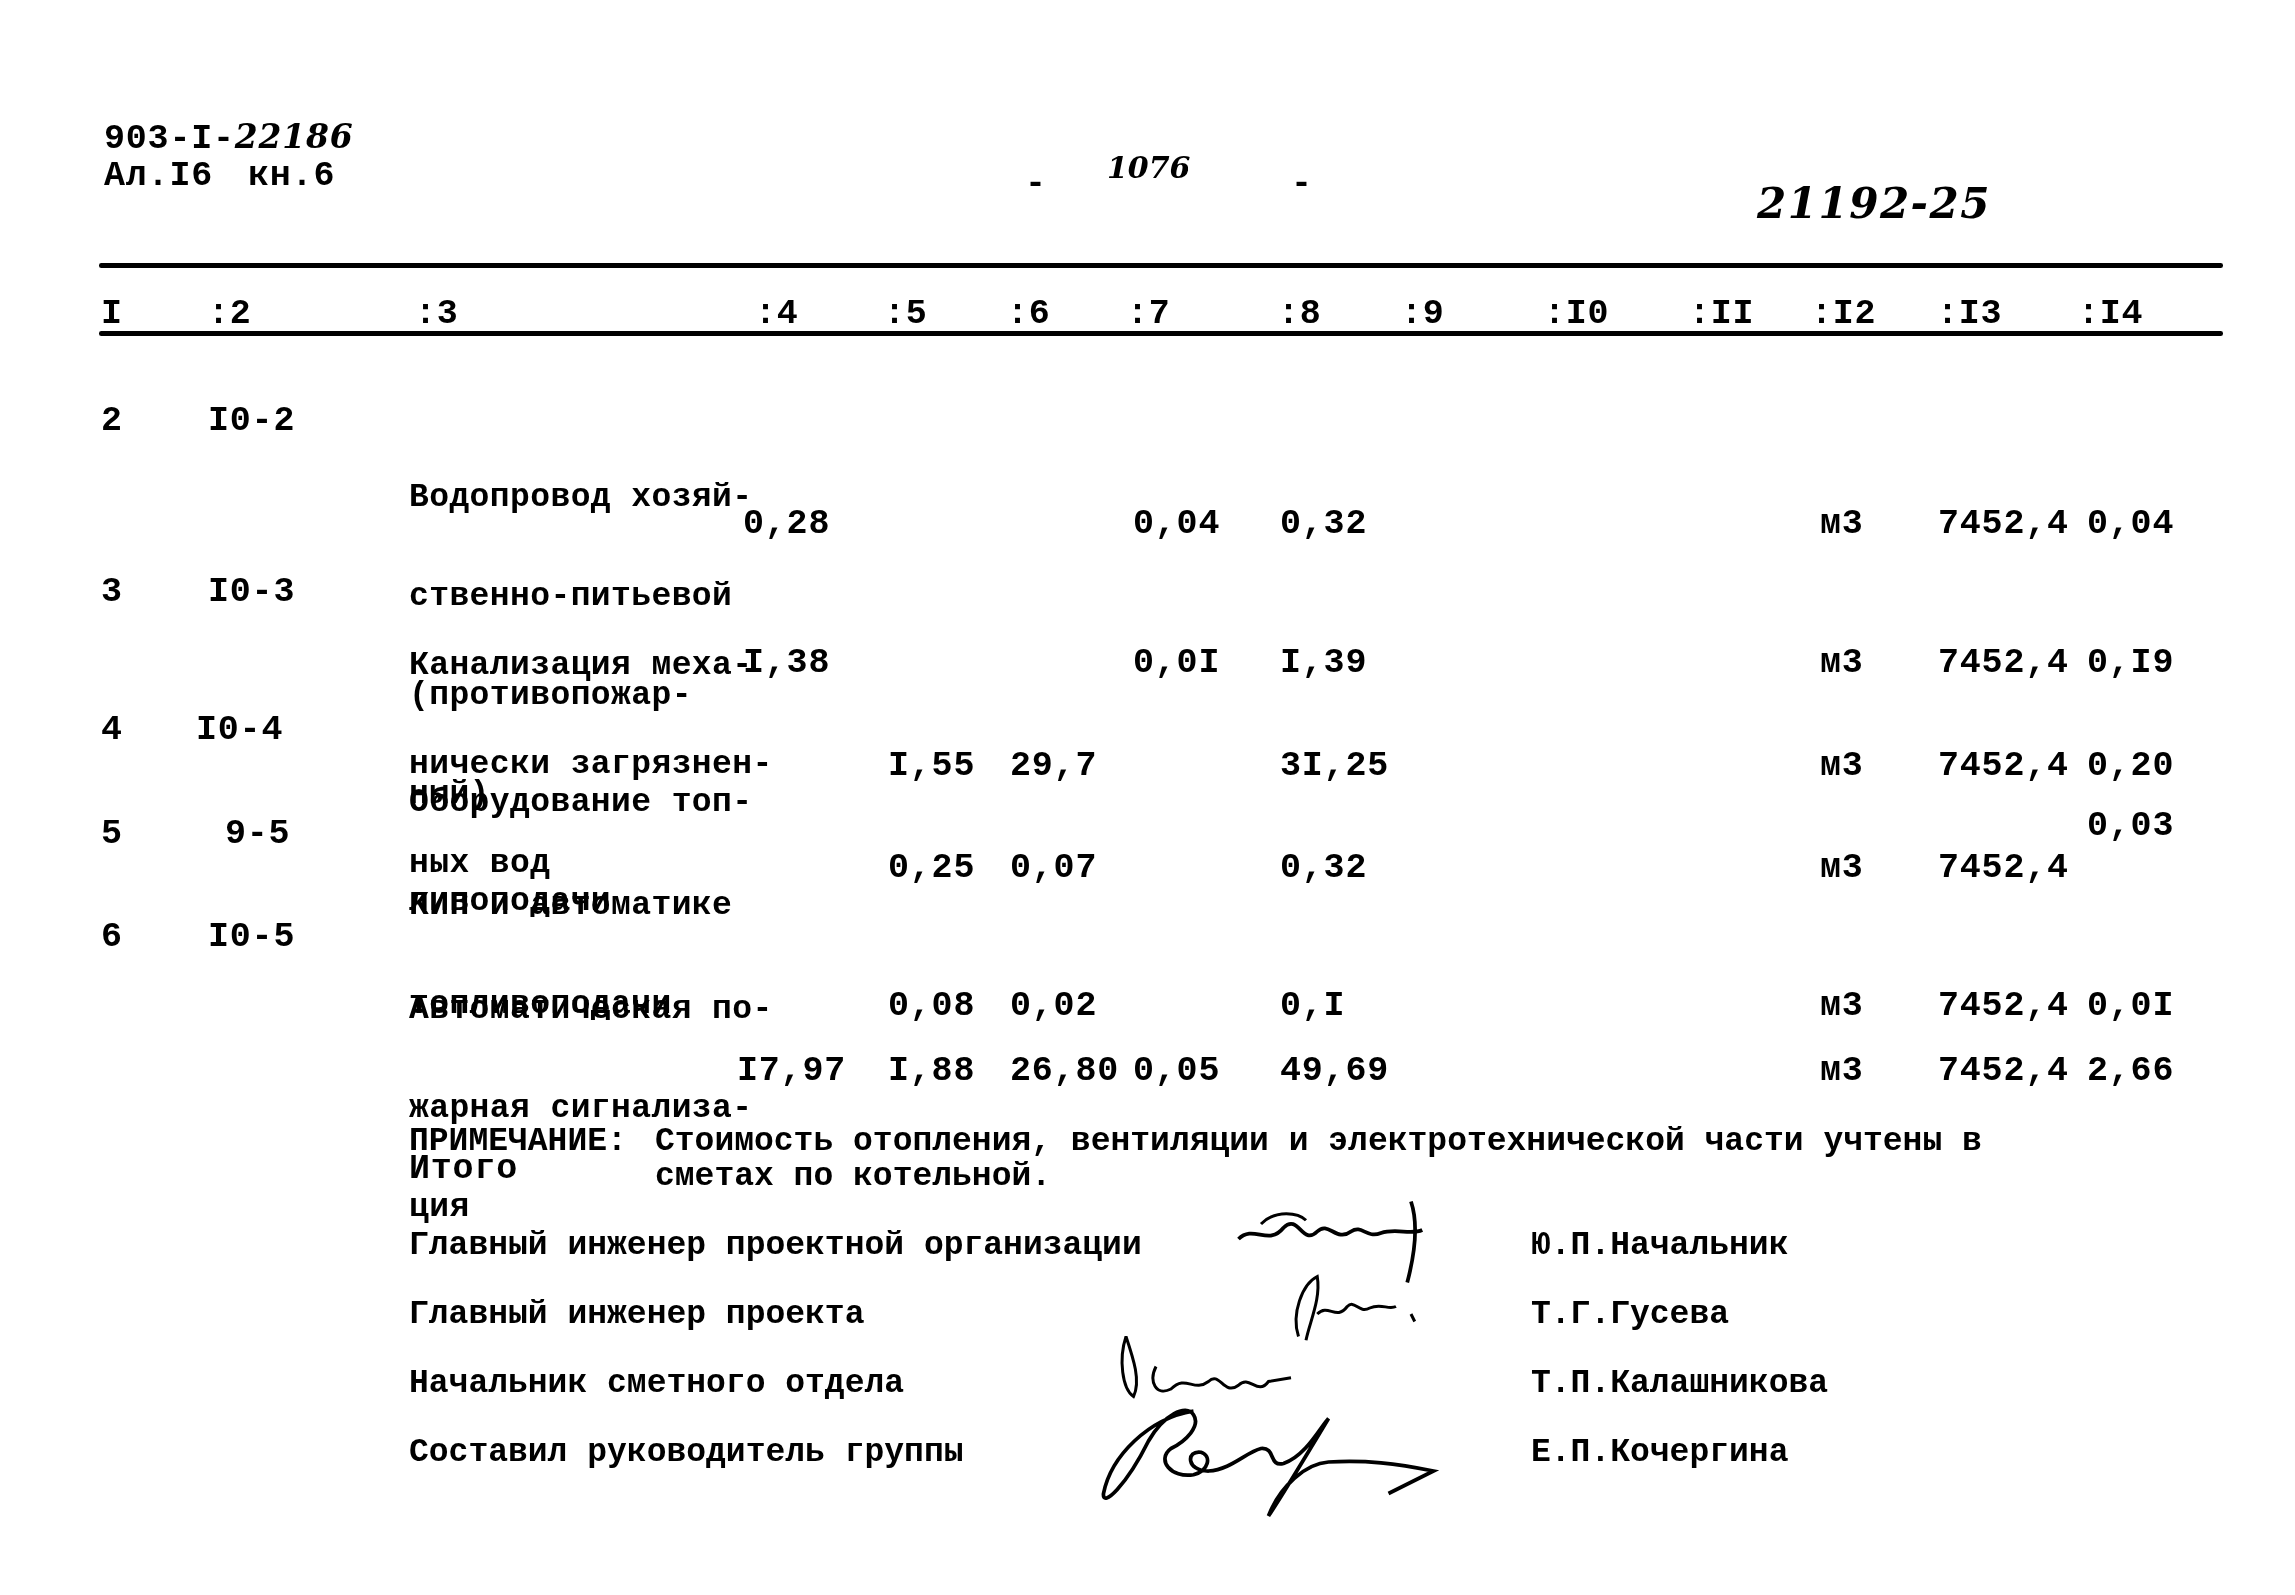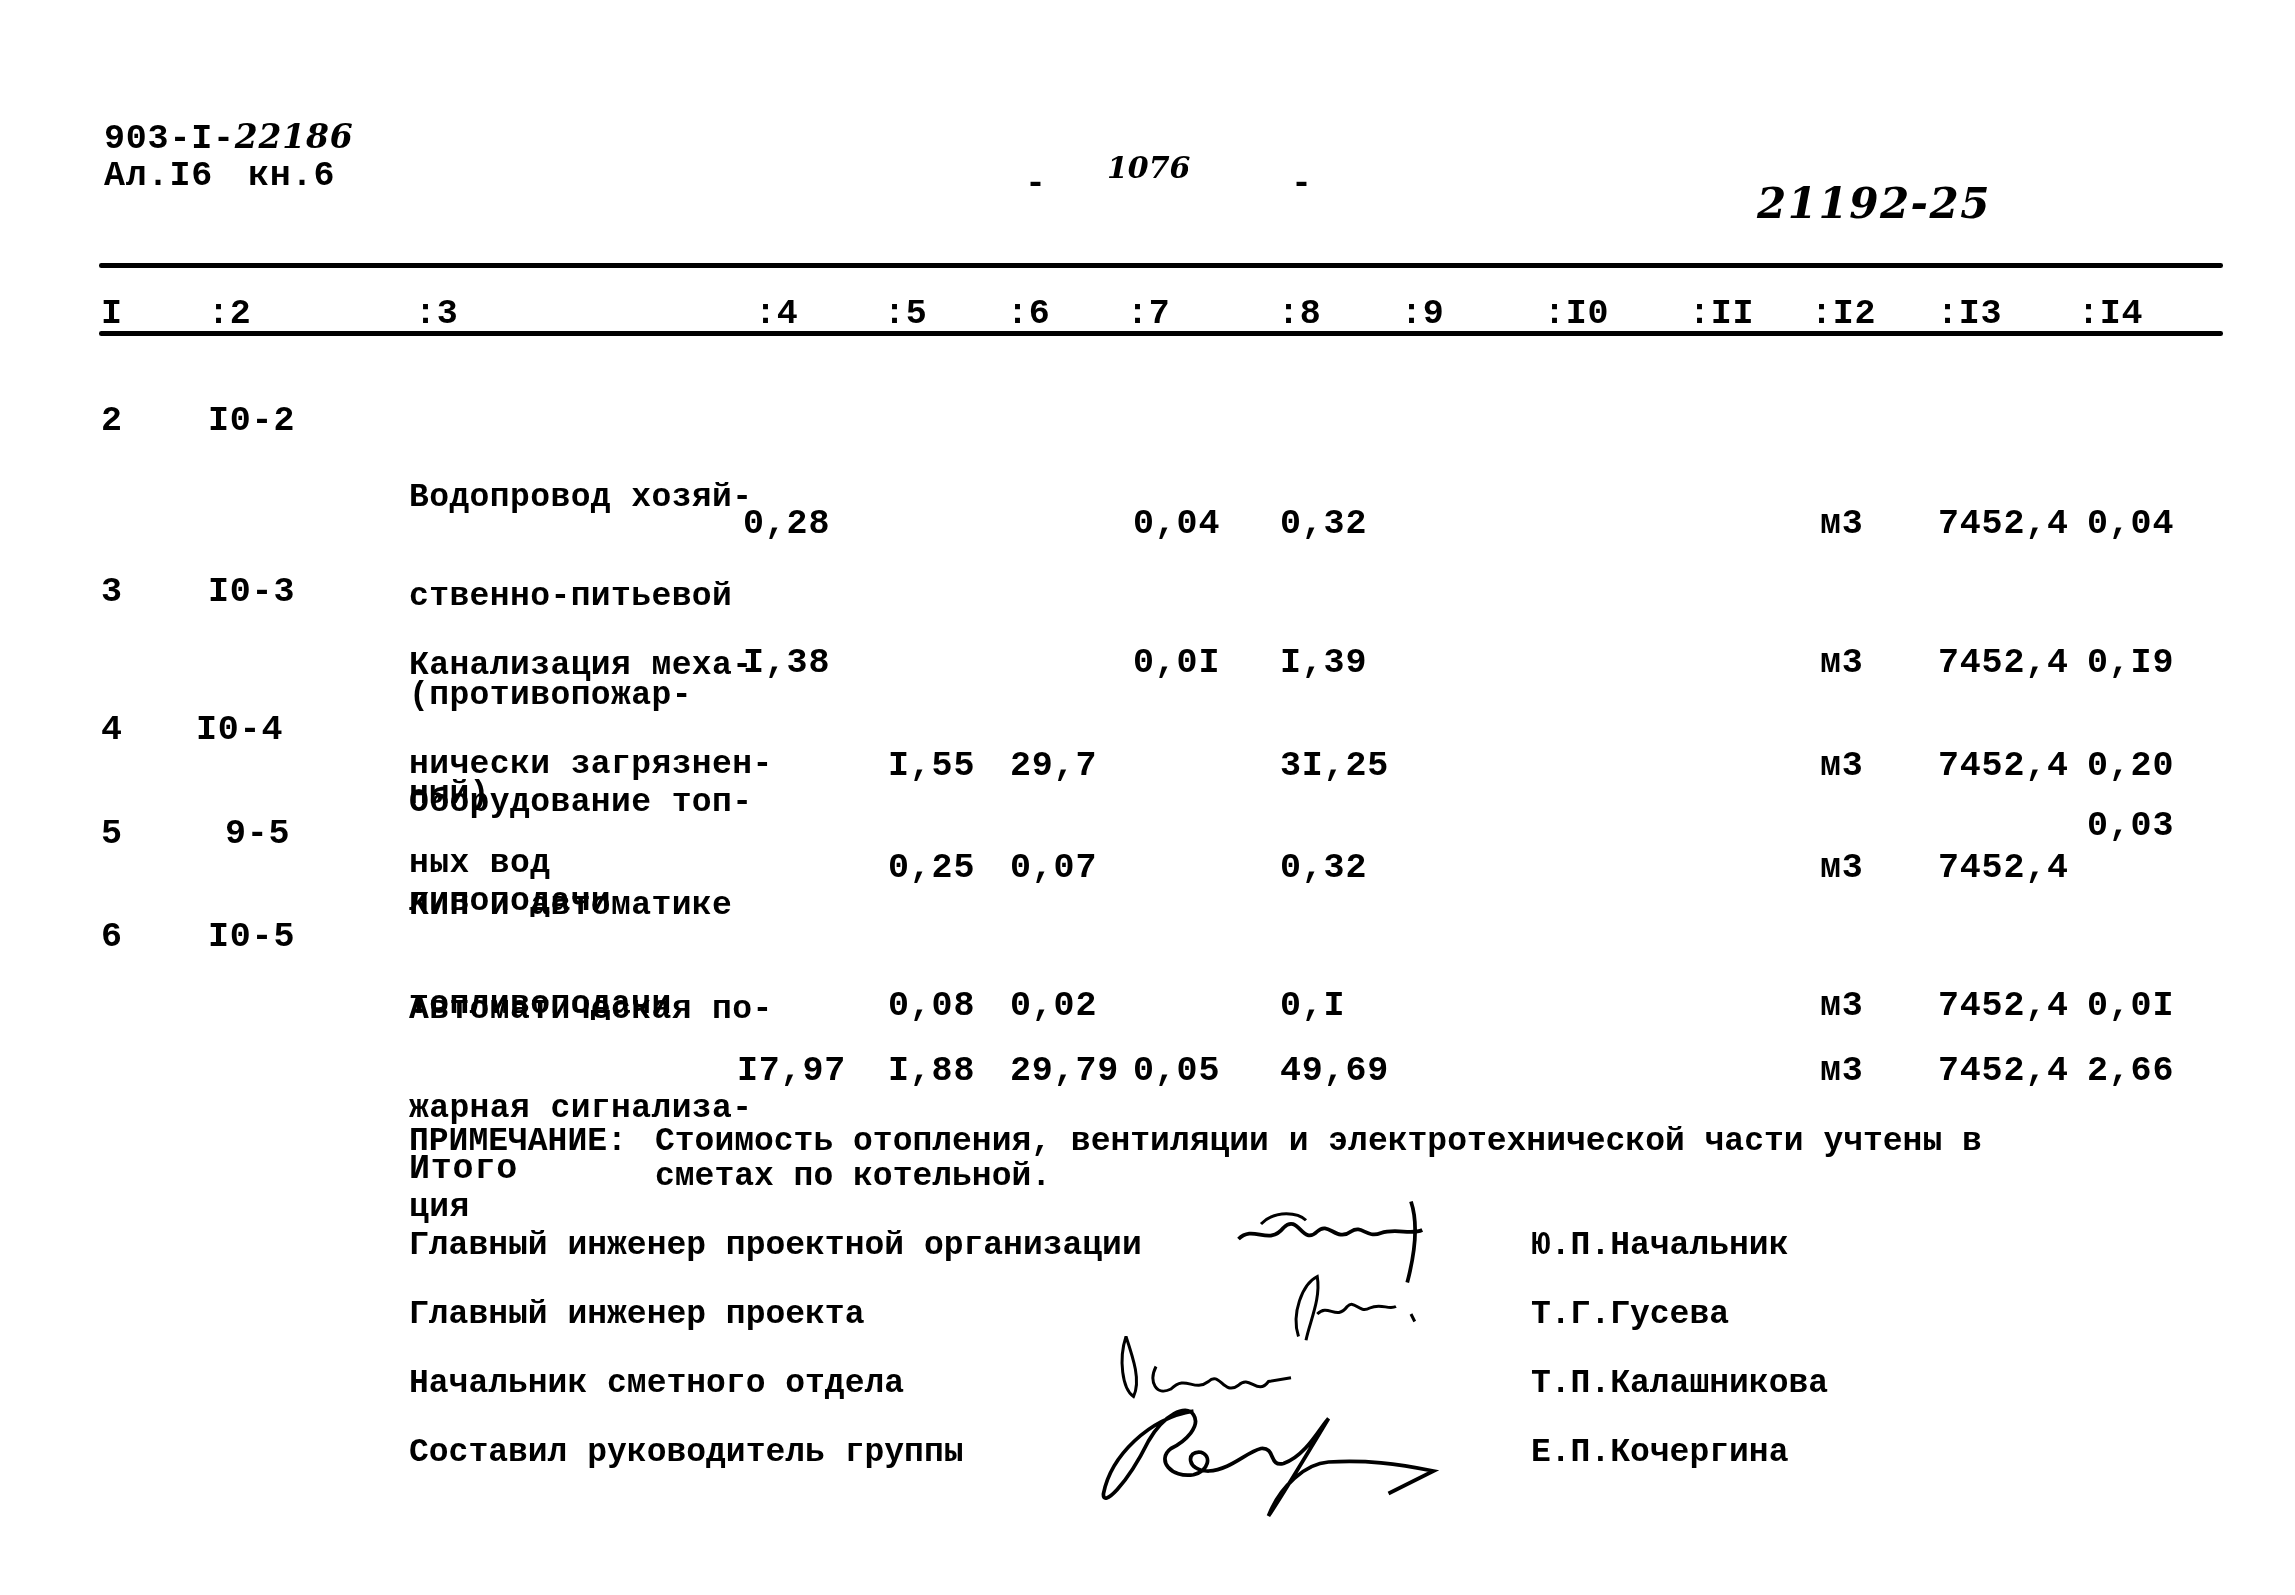--- a/index.html
+++ b/index.html
@@ -131,21 +131,21 @@
   <span class="cell" style="left:1280px; top:989px;">0,I</span>
   <span class="cell" style="left:1820px; top:989px;">м3</span>
   <span class="cell" style="left:1938px; top:989px;">7452,4</span>
   <span class="cell" style="left:2087px; top:989px;">0,0I</span>
 </div>
 
 <div>
   <span class="cell" style="left:409px;  top:1108px;margin-top:44px;">Итого</span>
   <span class="cell" style="left:737px;  top:1054px;">I7,97</span>
   <span class="cell" style="left:888px; top:1054px;">I,88</span>
-  <span class="cell" style="left:1010px; top:1054px;">29,79</span>
+  <span class="cell" style="left:1010px; top:1054px;">26,80</span>
   <span class="cell" style="left:1133px; top:1054px;">0,05</span>
   <span class="cell" style="left:1280px; top:1054px;">49,69</span>
   <span class="cell" style="left:1820px; top:1054px;">м3</span>
   <span class="cell" style="left:1938px; top:1054px;">7452,4</span>
   <span class="cell" style="left:2087px; top:1054px;">2,66</span>
 </div>
 
 <div>
   <span class="note" style="left:409px; top:1124px;">ПРИМЕЧАНИЕ:</span>
   <span class="note" style="left:655px; top:1124px;">Стоимость отопления, вентиляции и электротехнической части учтены в</span>

